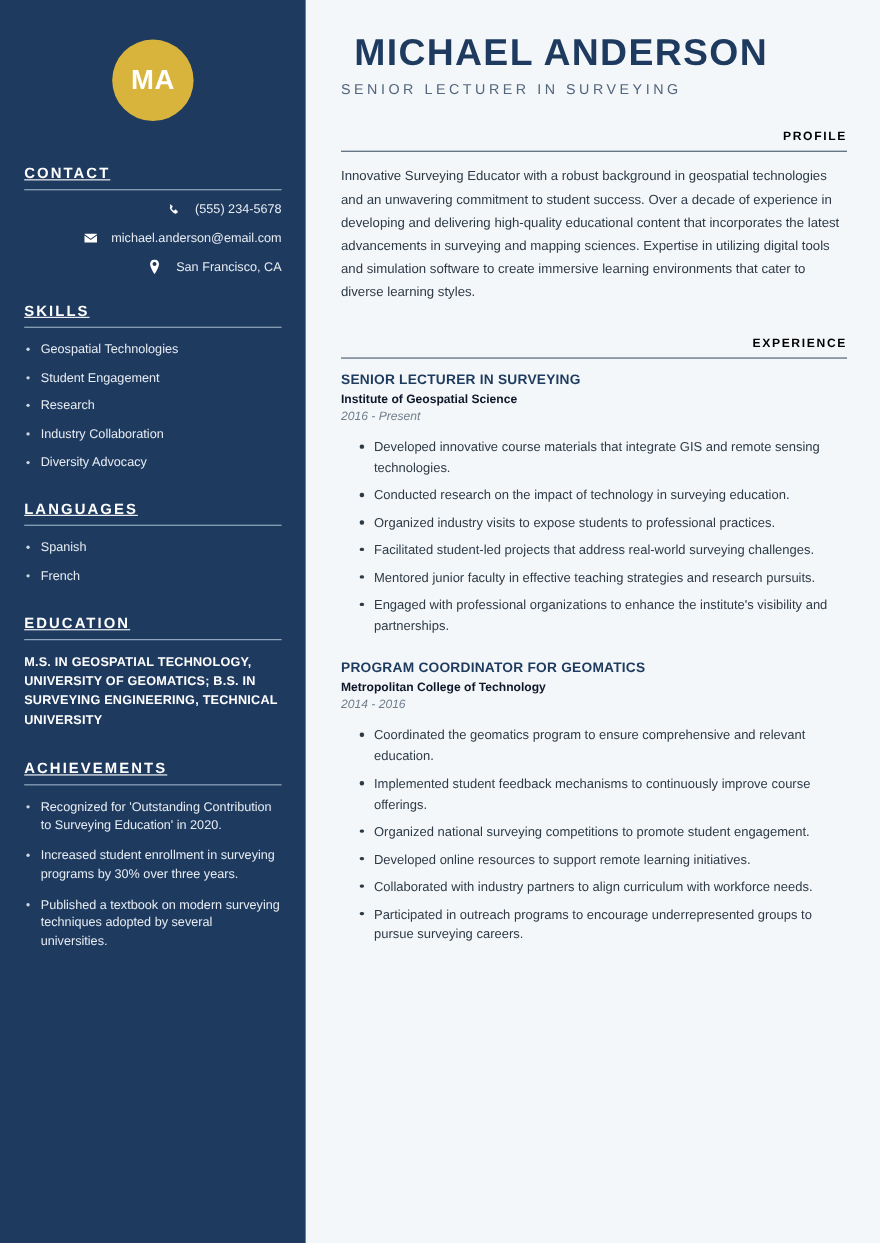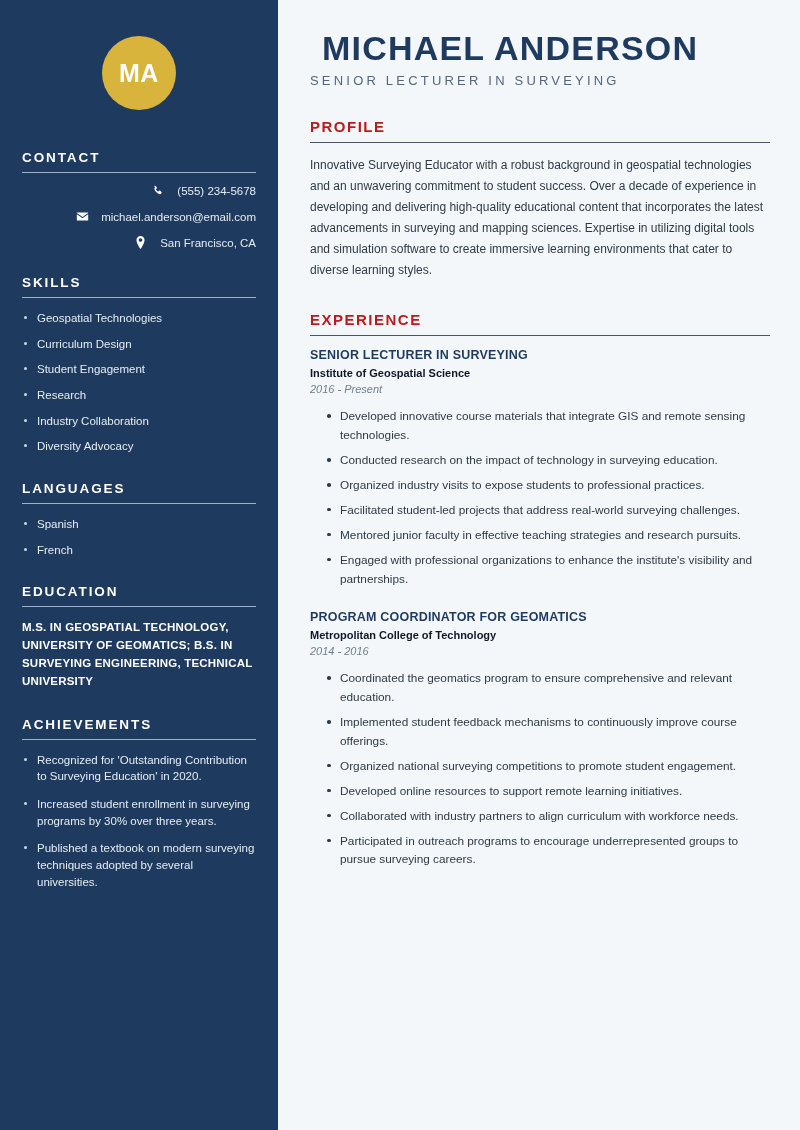--- a/index.html
+++ b/index.html
@@ -48,20 +48,21 @@
   }
   .side-section {
     margin-bottom: 26px;
   }
   .side-title {
     font-size: 13.5px;
     font-weight: bold;
     letter-spacing: 1.9px;
     color: #ffffff;
     margin: 0 0 7px 0;
+    text-decoration: underline;
   }
   .side-rule {
     height: 1px;
     background: #9eb2c8;
     margin-bottom: 12px;
   }
   .contact-row {
     display: flex;
     align-items: center;
     margin-bottom: 13px;
@@ -125,25 +126,26 @@
     margin: 0 0 6px 12px;
     line-height: 1.1;
   }
   .subtitle {
     font-size: 13px;
     letter-spacing: 3.2px;
     color: #52667d;
     margin: 0 0 30px 0;
   }
   .sec-title {
-    font-size: 15px;
+    font-size: 11px;
     font-weight: bold;
     letter-spacing: 1.5px;
-    color: #b91c1c;
+    color: #000000;
     margin: 0 0 7px 0;
+    text-align: right;
   }
   .sec-rule {
     height: 1px;
     background: #45566b;
     margin-bottom: 12px;
   }
   .profile-text {
     font-size: 12px;
     line-height: 1.75;
     color: #2d3a47;
@@ -235,21 +237,20 @@
         </span>
         <span>San Francisco, CA</span>
       </div>
     </section>
 
     <section class="side-section">
       <h2 class="side-title">SKILLS</h2>
       <div class="side-rule"></div>
       <ul class="side-list">
         <li>Geospatial Technologies</li>
-        <li>Curriculum Design</li>
         <li>Student Engagement</li>
         <li>Research</li>
         <li>Industry Collaboration</li>
         <li>Diversity Advocacy</li>
       </ul>
     </section>
 
     <section class="side-section">
       <h2 class="side-title">LANGUAGES</h2>
       <div class="side-rule"></div>

